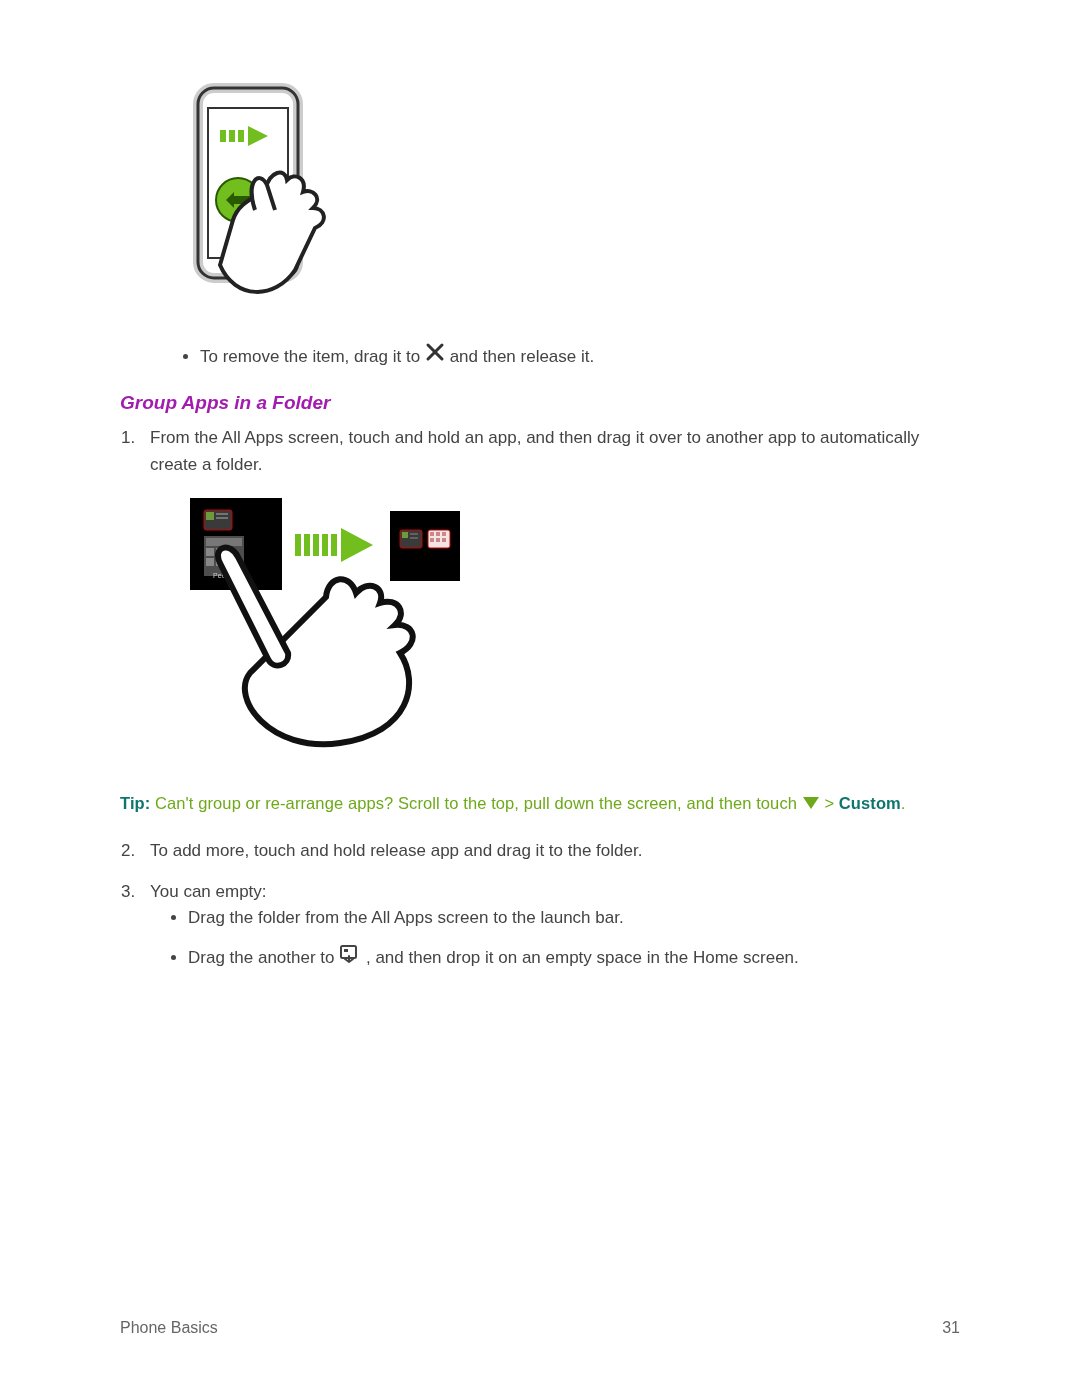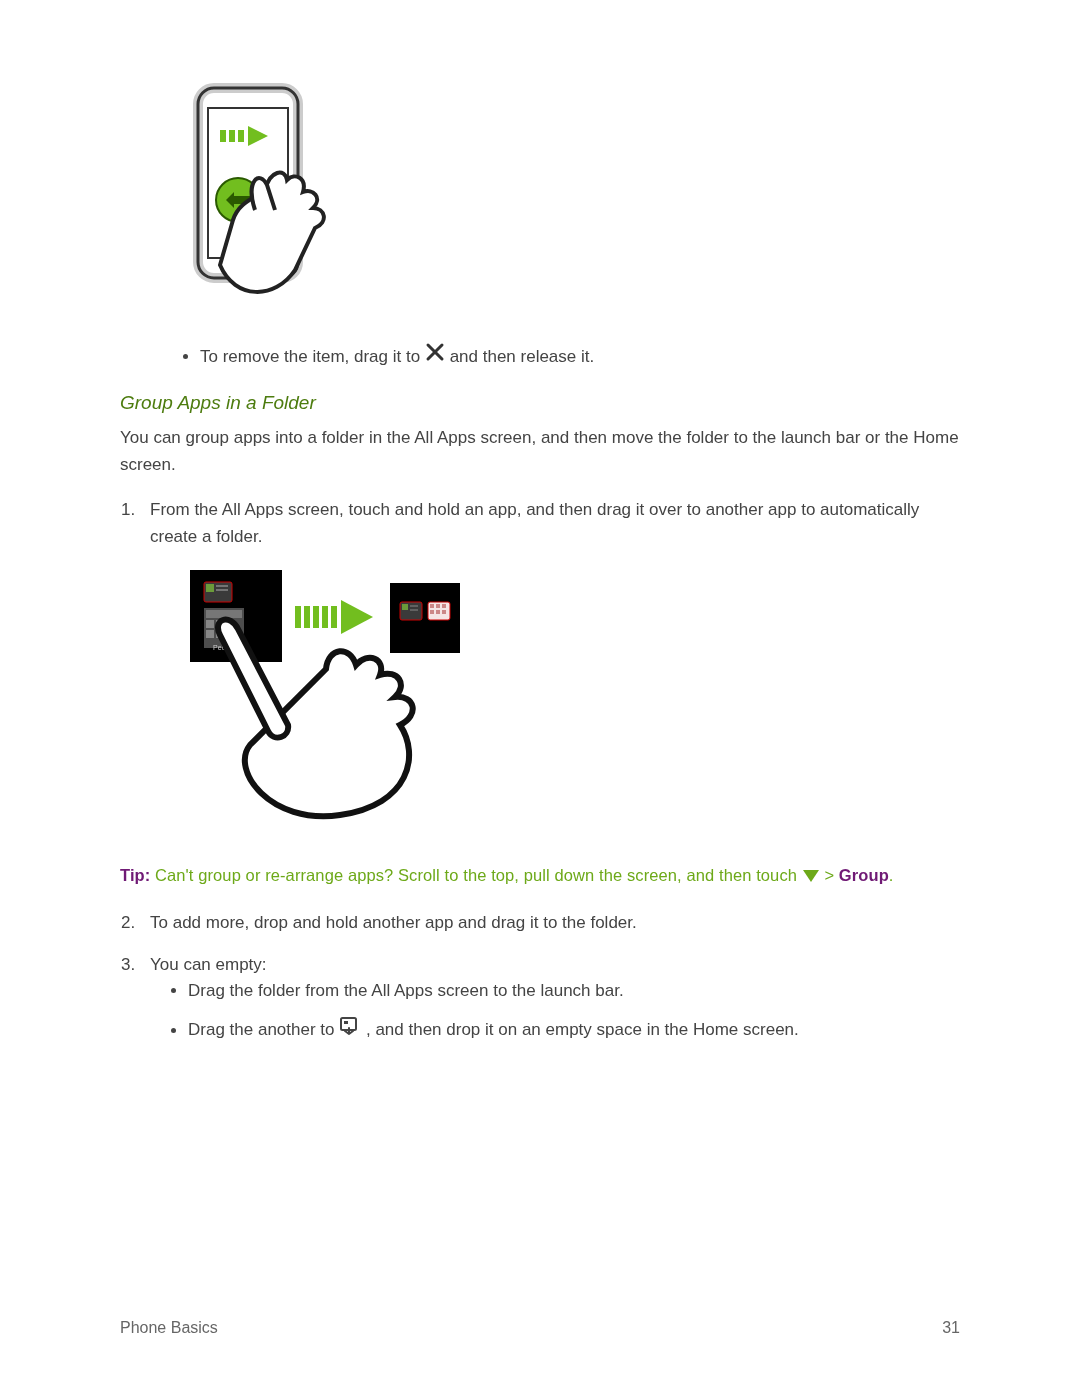--- a/index.html
+++ b/index.html
@@ -32,22 +32,22 @@
     margin-bottom: 12px;
   }
   .x-icon {
     display: inline-block;
     vertical-align: middle;
     position: relative;
     top: -2px;
   }
   h3.section {
     font-style: italic;
-    font-weight: 400;
-    color: #4d7c0f;
+    font-weight: 700;
+    color: #a21caf;
     font-size: 19px;
     margin: 20px 0 10px 0;
   }
   p.body {
     font-size: 17px;
     color: #444;
     line-height: 1.6;
     margin: 8px 0 18px 0;
   }
   ol.steps {
@@ -66,21 +66,21 @@
   }
   .tip {
     font-size: 16.5px;
     line-height: 1.5;
     letter-spacing: 0.1px;
     color: #6da919;
     margin: 20px 0 20px 0;
   }
   .tip .label, .tip .bold {
     font-weight: 700;
-    color: #701a75;
+    color: #0f766e;
   }
   .tri-icon, .home-icon {
     display: inline-block;
     vertical-align: middle;
   }
   ul.sub {
     list-style: disc;
     margin: 0 0 0 38px;
     padding: 0;
   }
@@ -141,21 +141,20 @@
           <line x1="3" y1="3" x2="17" y2="17" stroke="#333" stroke-width="3" stroke-linecap="round"></line>
           <line x1="17" y1="3" x2="3" y2="17" stroke="#333" stroke-width="3" stroke-linecap="round"></line>
         </svg>
       </span>
       <span> and then release it.</span>
     </li>
   </ul>
 
   <h3 class="section">Group Apps in a Folder</h3>
 
-  <p class="body">You can group apps into a folder in the All Apps screen, and then move the folder to the launch bar or the Home screen.</p>
 
   <ol class="steps">
     <li>
       <span>From the All Apps screen, touch and hold an app, and then drag it over to another app to automatically create a folder.</span>
 
       
       <div class="illus-folder">
         <svg width="310" height="260" viewBox="0 0 310 260">
 
           <rect x="0" y="0" width="92" height="92" fill="#000"></rect>
@@ -203,25 +202,25 @@
           </g>
         </svg>
       </div>
     </li>
   </ol>
 
   <p class="tip">
     <span class="label">Tip:</span><span>  Can't group or re-arrange apps? Scroll to the top, pull down the screen, and then touch </span><span class="tri-icon"><svg width="18" height="14" viewBox="0 0 18 14">
           <path d="M1,1 L17,1 L9,13 Z" fill="#6da919"></path>
         </svg></span><span> &gt;</span>
-    <span class="bold">Group</span><span>.</span>
+    <span class="bold">Custom</span><span>.</span>
   </p>
 
   <ol class="steps" start="2">
-    <li>To add more, drop and hold another app and drag it to the folder.</li>
+    <li>To add more, touch and hold release app and drag it to the folder.</li>
     <li>
       <span>You can empty:</span>
       <ul class="sub">
         <li>Drag the folder from the All Apps screen to the launch bar.</li>
         <li>
           <span>Drag the another to </span>
           <span class="home-icon">
             <svg width="22" height="20" viewBox="0 0 22 20">
               <rect x="2" y="1" width="15" height="12" rx="1.5" fill="none" stroke="#444" stroke-width="2"></rect>
               <rect x="5" y="4" width="4" height="3" fill="#444"></rect>

